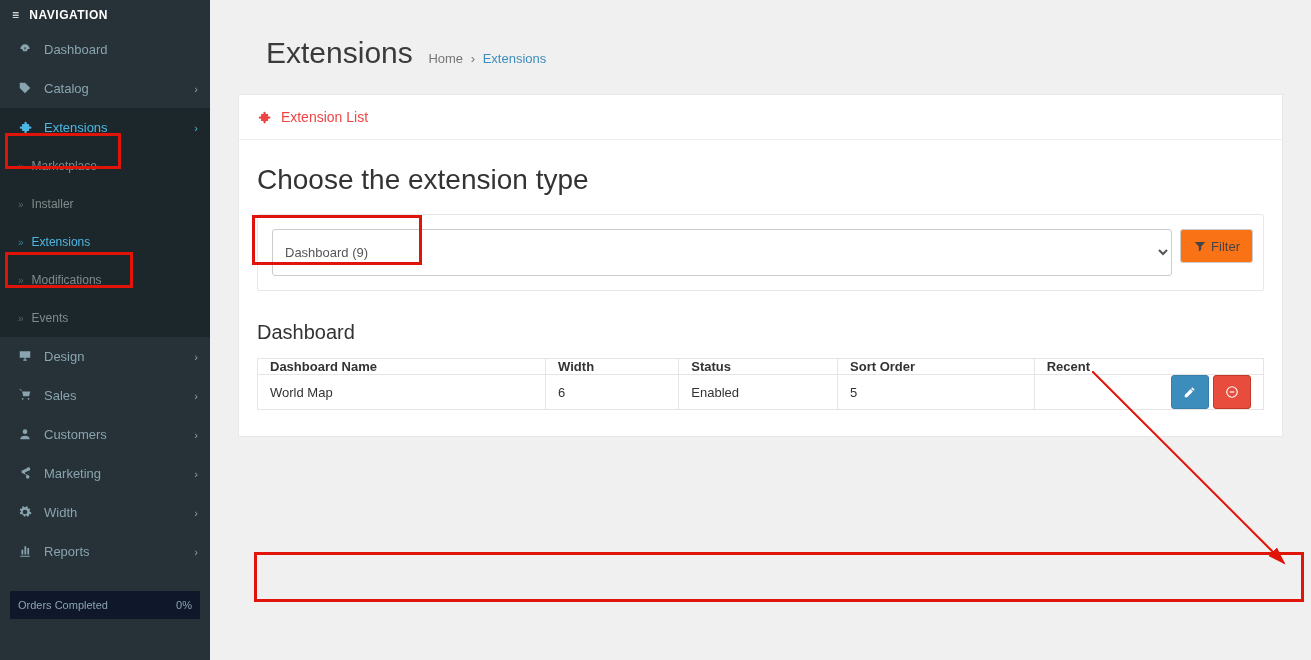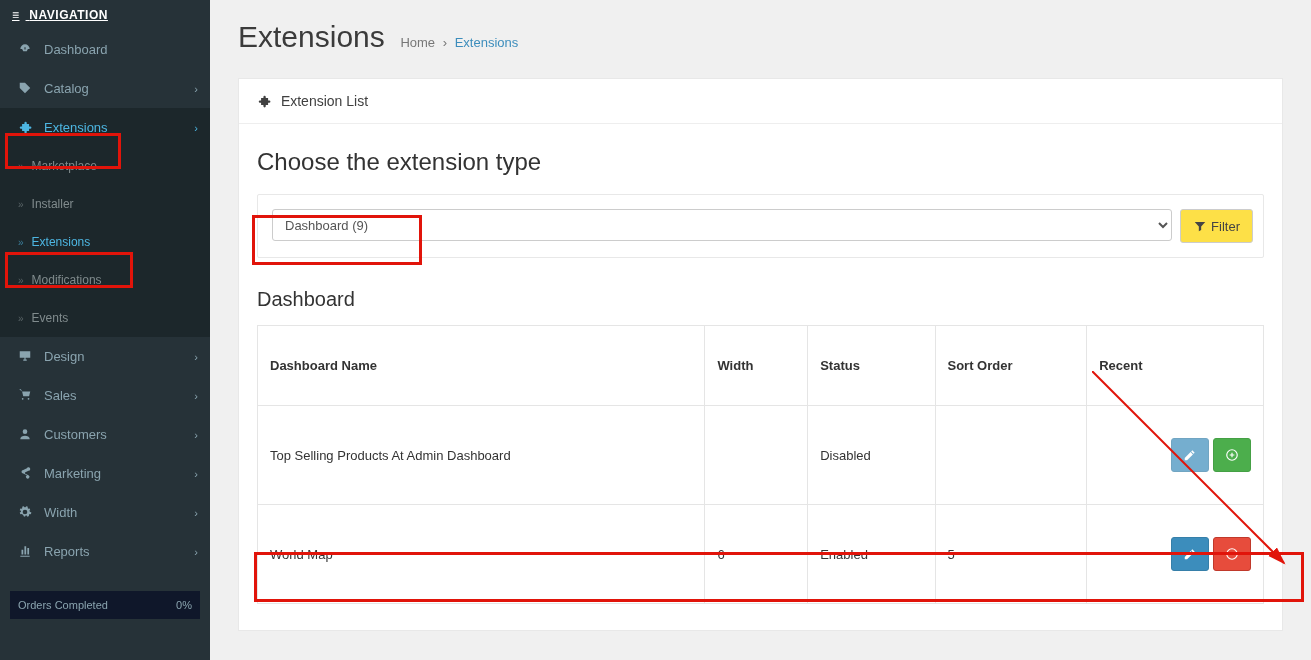--- a/index.html
+++ b/index.html
@@ -2,58 +2,58 @@
 <html><head>
 <meta charset="utf-8">
 <style>
 * { box-sizing: border-box; margin: 0; padding: 0; }
 body { font-family: -apple-system, "Helvetica Neue", Arial, sans-serif; font-size: 13px; background: #f0f0f0; color: #333; }
 
 .layout { display: flex; min-height: 660px; }
 
 
 .sidebar { width: 210px; background: #263238; color: #b7c0c7; flex-shrink: 0; display: flex; flex-direction: column; }
-.nav-header { color: #fff; font-size: 12px; font-weight: bold; padding: 8px 12px; letter-spacing: 0.5px; text-decoration: underline; }
+.nav-header { color: #fff; font-size: 12px; font-weight: bold; padding: 8px 12px; letter-spacing: 0.5px; }
 .nav-header .bars { margin-right: 6px; }
 .nav-item, .nav-sub-item { display: flex; align-items: center; padding: 12px 12px 12px 16px; color: #8aa4af; cursor: pointer; font-size: 13px; position: relative; }
 .nav-item .icon { width: 18px; margin-right: 10px; text-align: center; }
 .nav-item .chev { margin-left: auto; font-size: 11px; }
 .nav-item.active { color: #4db6e2; background: #1c272b; }
 .nav-sub { background: #1c272b; }
 .nav-sub-item { padding-left: 18px; font-size: 12px; color: #808b8d; }
 .nav-sub-item .dright { margin-right: 8px; font-size: 10px; opacity: 0.6; }
 .nav-sub-item.active { color: #4db6e2; }
 
 .orders-box { margin: 20px 10px 0 10px; background: #0f172a; color: #8aa4af; font-size: 11px; padding: 8px; display: flex; justify-content: space-between; align-items: center; }
 
 
 .main { flex: 1; background: #f0f0f0; padding: 0 0 20px 0; }
-.page-header { padding: 20px 28px 24px 28px; }
+.page-header { padding: 36px 28px 24px 28px; margin-left: 28px; }
 .page-title { display: inline-block; font-size: 30px; font-weight: 300; color: #3b3b3b; margin-right: 12px; vertical-align: baseline; }
 .breadcrumb { display: inline-block; font-size: 13px; color: #777; }
 .breadcrumb a { color: #3c8dbc; text-decoration: none; }
 
 .panel { margin: 0 28px 20px 28px; background: #fff; border: 1px solid #e8e8e8; }
-.panel-head { padding: 14px 18px; border-bottom: 1px solid #eee; color: #404040; font-size: 14px; }
+.panel-head { padding: 14px 18px; border-bottom: 1px solid #eee; color: #ef4444; font-size: 14px; }
 .panel-head .puzzle { margin-right: 6px; }
 .panel-body { padding: 18px 18px 26px 18px; }
 
-.section-title { font-size: 24px; font-weight: 400; color: #333; margin: 6px 0 18px 0; }
+.section-title { font-size: 28px; font-weight: 400; color: #333; margin: 6px 0 18px 0; }
 .sub-title { font-size: 20px; font-weight: 400; color: #333; margin: 30px 0 14px 0; }
 
 .filter-row { display: flex; gap: 8px; border: 1px solid #e8e8e8; padding: 14px 10px 14px 14px; border-radius: 2px; }
-.filter-row select { flex: 1; height: 32px; border: 1px solid #ccc; border-radius: 3px; font-size: 13px; color: #555; padding: 0 8px; background: #fff; }
-.btn { display: inline-flex; align-items: center; justify-content: center; height: 34px; padding: 0 12px; border: 1px solid #ccc; background: #fde047; border-radius: 3px; cursor: pointer; font-size: 13px; color: #444; gap: 4px; }
+.filter-row select { flex: 1; height: 47px; border: 1px solid #ccc; border-radius: 3px; font-size: 13px; color: #555; padding: 0 8px; background: #fff; }
+.btn { display: inline-flex; align-items: center; justify-content: center; height: 34px; padding: 0 12px; border: 1px solid #ccc; background: #f97316; border-radius: 3px; cursor: pointer; font-size: 13px; color: #444; gap: 4px; }
 .btn.blue { background: #3c8dbc; border-color: #367fa9; color: #fff; width: 38px; padding: 0; }
 .btn.blue.muted { opacity: 0.7; }
 .btn.red { background: #e74c3c; border-color: #c0392b; color: #fff; width: 38px; padding: 0; }
 .btn.green { background: #4cae4c; border-color: #45a045; color: #fff; width: 38px; padding: 0; }
 
 table { width: 100%; border-collapse: collapse; border: 1px solid #e5e5e5; }
-th, td { border: 1px solid #e5e5e5; padding: 32px 12px; text-align: left; font-size: 13px; }
+th, td { border: 1px solid #e5e5e5; padding: 0 12px; text-align: left; font-size: 13px; }
 th { background: #fff; font-weight: 600; color: #333; }
 td.right, th.right { text-align: left; }
 .actions { display: flex; gap: 4px; justify-content: flex-end; }
 
 
 .anno-box { position: absolute; border: 3px solid #e1140a; pointer-events: none; z-index: 40; }
 .anno-line { position: absolute; z-index: 41; pointer-events: none; }
 
 .icon-svg { width: 14px; height: 14px; fill: currentColor; display: inline-block; vertical-align: -2px; }
 </style>
@@ -199,41 +199,20 @@
           <thead>
             <tr>
               <th>Dashboard Name</th>
               <th class="right">Width</th>
               <th>Status</th>
               <th class="right">Sort Order</th>
               <th class="right">Recent</th>
             </tr>
           </thead>
           <tbody id="tbody">
-              <tr>
-                <td>Top Selling Products At Admin Dashboard</td>
-                <td class="right"></td>
-                <td>Disabled</td>
-                <td class="right"></td>
-                <td class="right">
-                  <div class="actions">
-                    <button class="btn blue muted">
-                      <span><svg class="icon-svg" viewBox="0 0 24 24">
-                          <path fill="#fff" d="M3 17l10-10 4 4L7 21H3zM14 6l2-2 4 4-2 2z"></path>
-                        </svg></span>
-                    </button>
-                    <button class="btn green">
-                      <span><svg class="icon-svg" viewBox="0 0 24 24">
-                          <circle cx="12" cy="12" r="9" fill="none" stroke="#fff" stroke-width="2"></circle>
-                          <path d="M12 8v8M8 12h8" stroke="#fff" stroke-width="2"></path>
-                        </svg></span>
-                    </button>
-                  </div>
-                </td>
-              </tr>
               <tr>
                 <td>World Map</td>
                 <td class="right">6</td>
                 <td>Enabled</td>
                 <td class="right">5</td>
                 <td class="right">
                   <div class="actions">
                     <button class="btn blue">
                       <span><svg class="icon-svg" viewBox="0 0 24 24">
                           <path fill="#fff" d="M3 17l10-10 4 4L7 21H3zM14 6l2-2 4 4-2 2z"></path>

